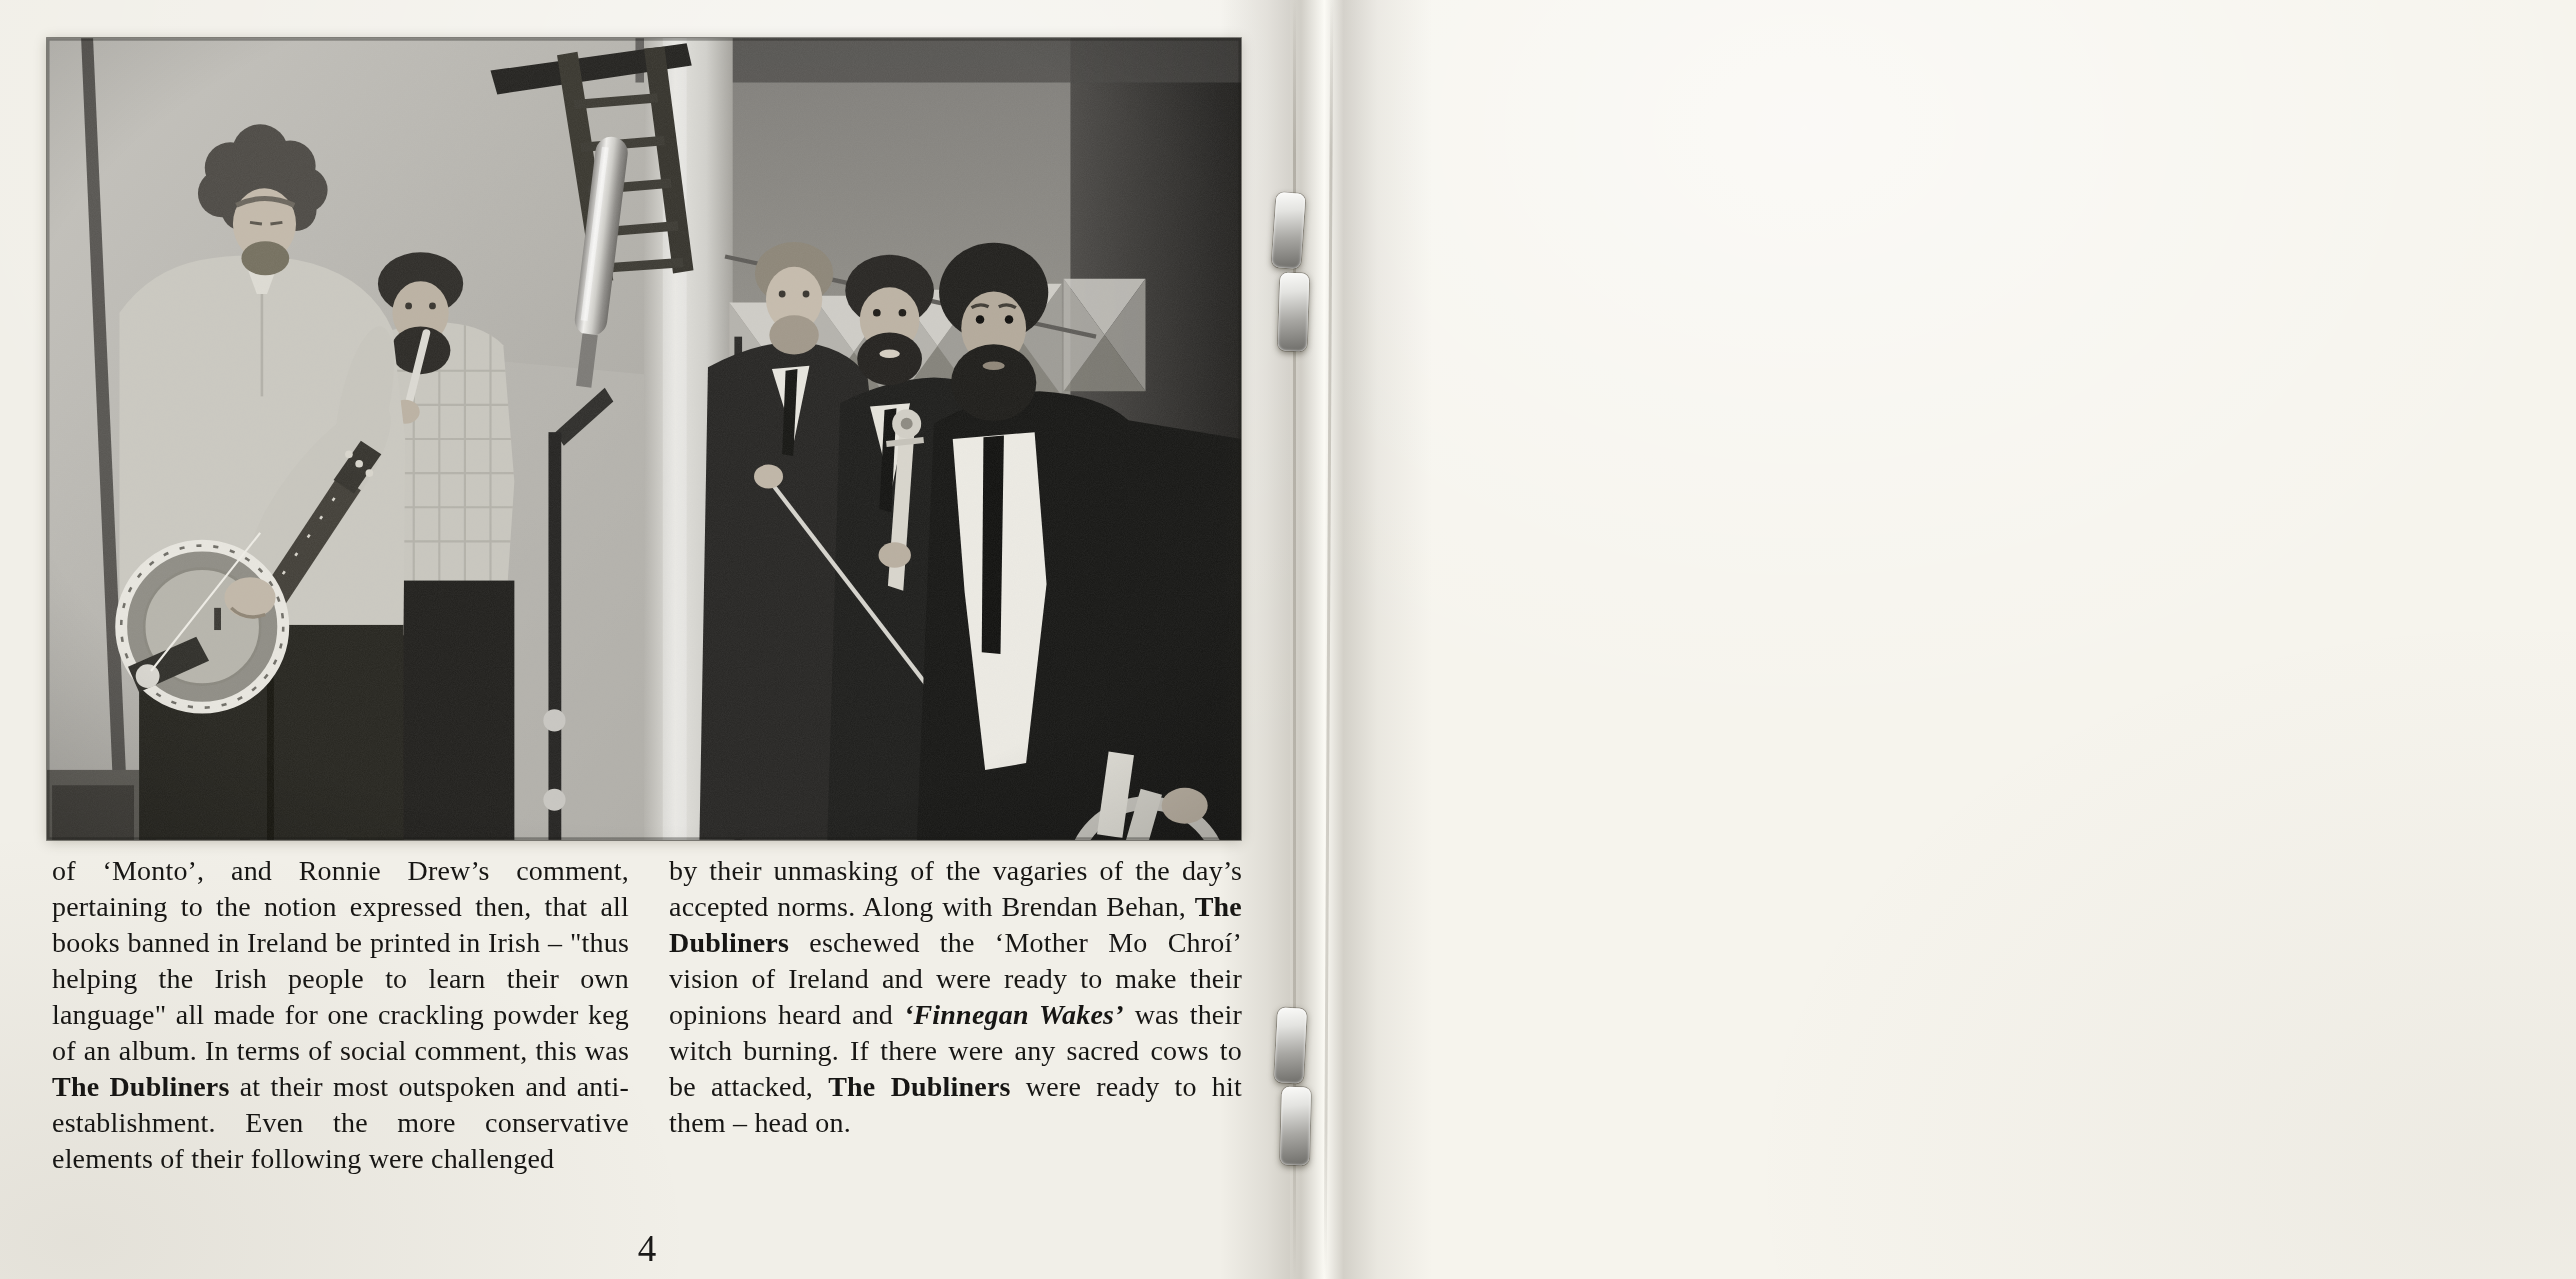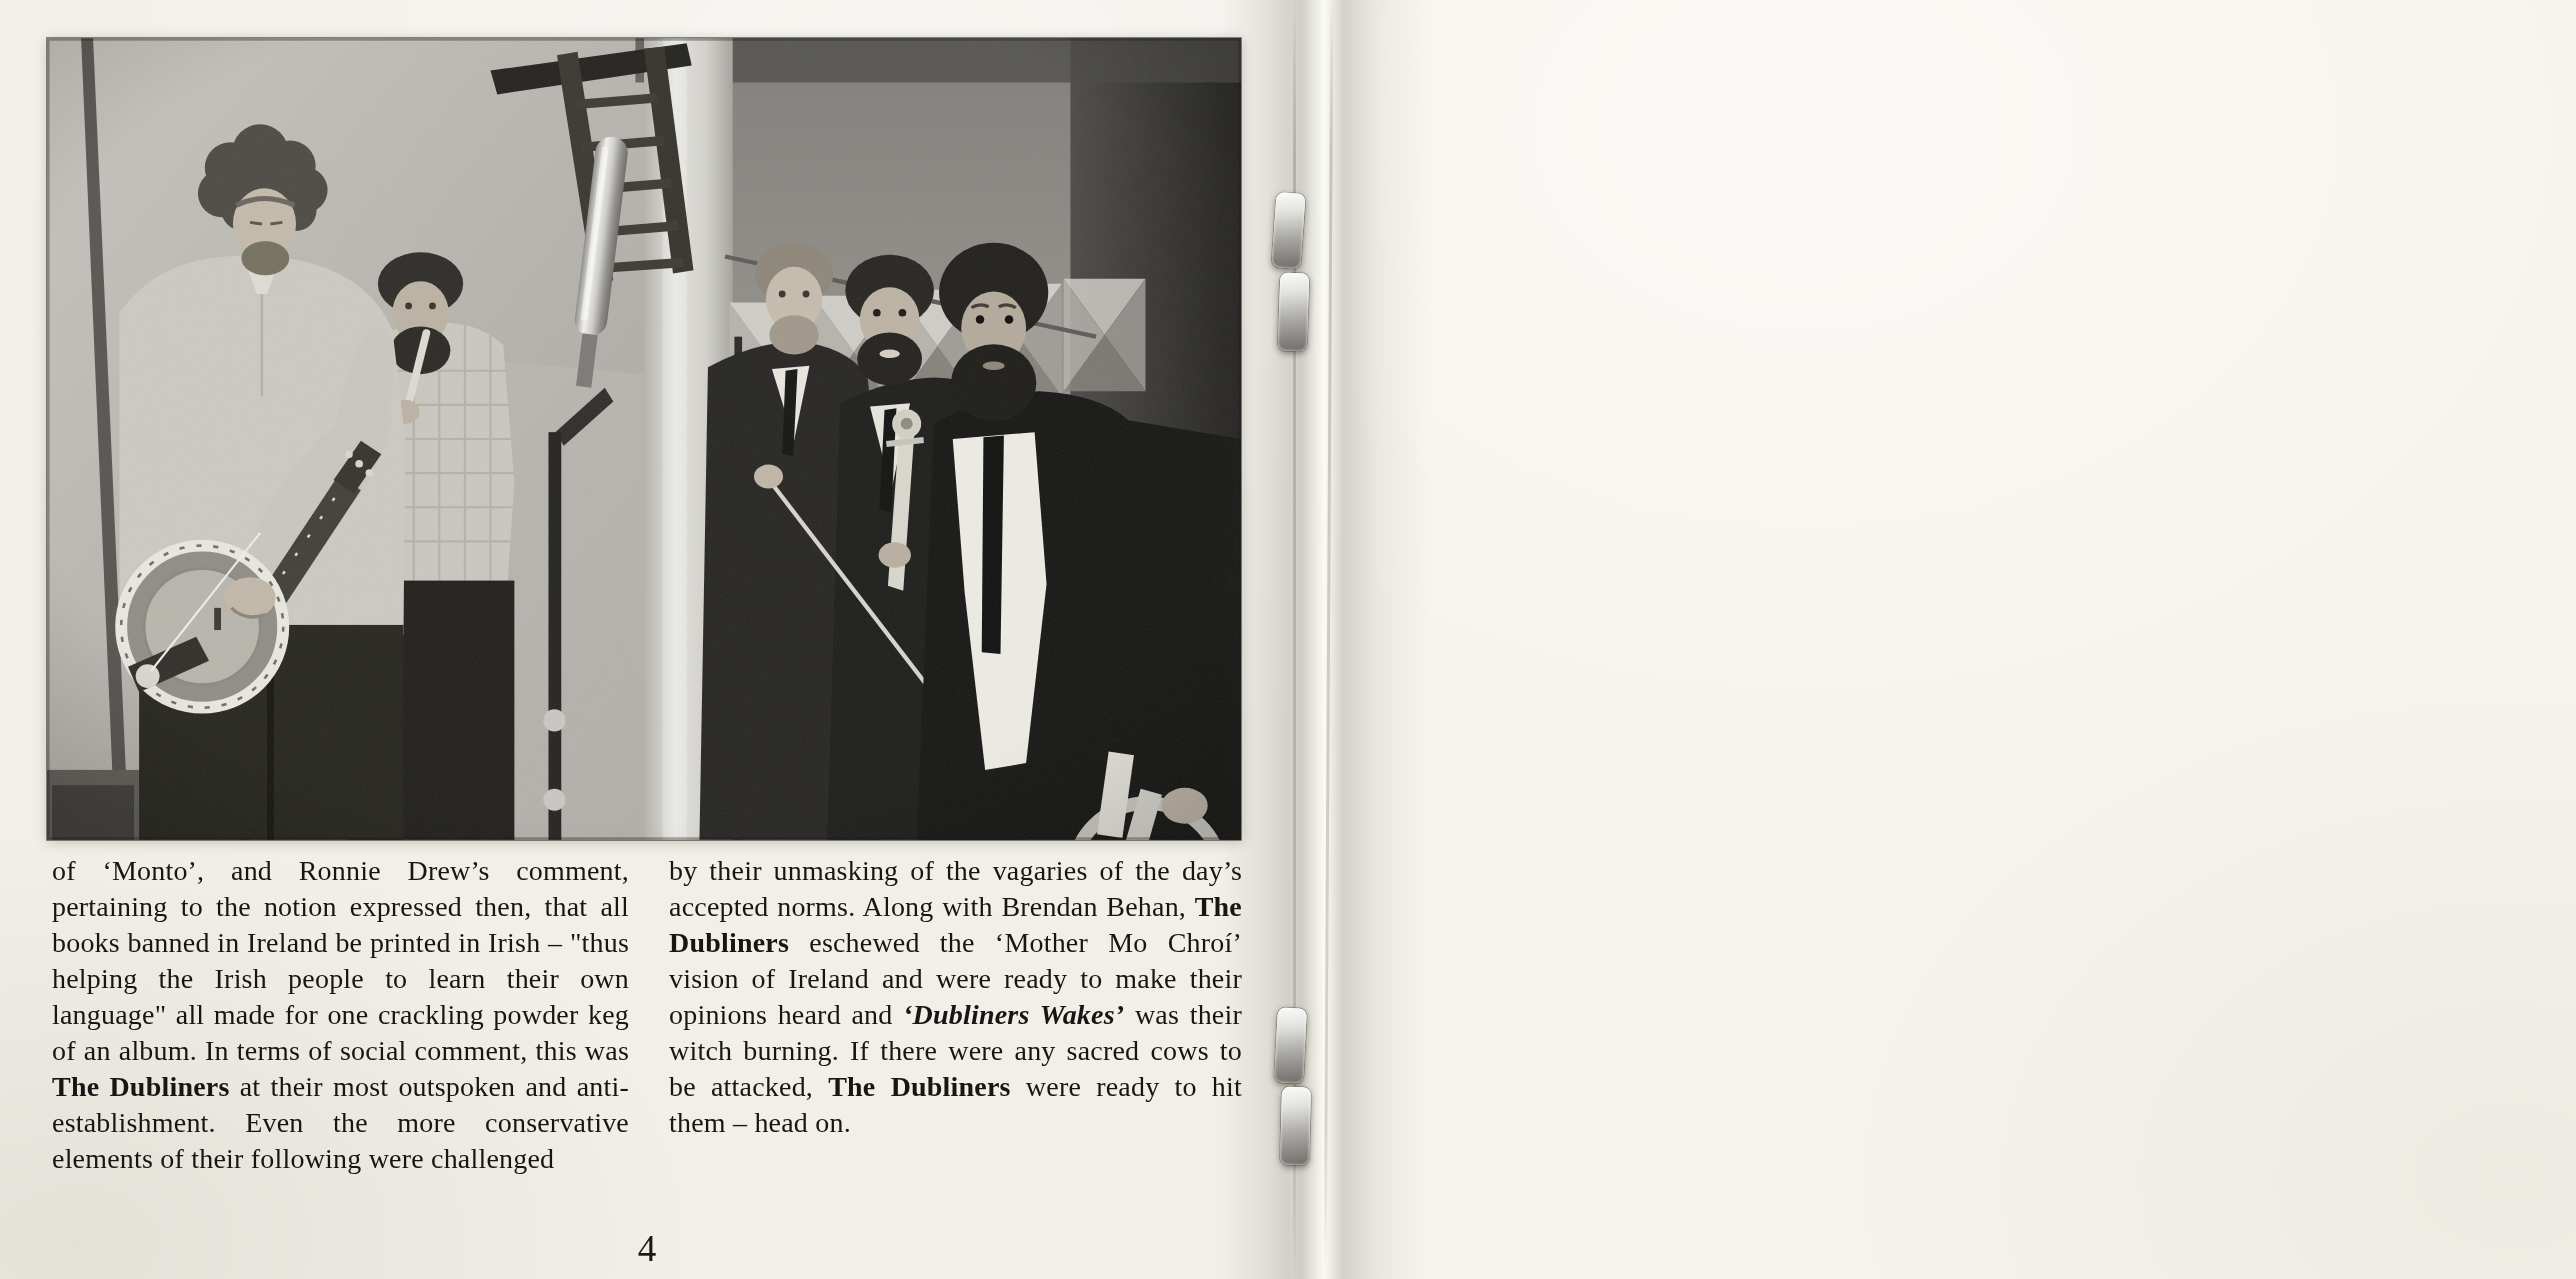--- a/index.html
+++ b/index.html
@@ -287,21 +287,21 @@
         <rect x="0" y="0" width="1400" height="940" filter="url(#grain)" opacity=".2"></rect>
         <rect x="0" y="0" width="1400" height="940" fill="url(#vig)"></rect>
         <rect x="1.5" y="1.5" width="1397" height="937" fill="none" stroke="#1a1a18" stroke-width="3" opacity=".35"></rect>
       </svg>
     </figure>
 
     <div class="textcol" id="col-l1">
       <p>of ‘Monto’, and Ronnie Drew’s comment, pertaining to the notion expressed then, that all books banned in Ireland be printed in Irish – "thus helping the Irish people to learn their own language" all made for one crackling powder keg of an album. In terms of social comment, this was <b>The Dubliners</b> at their most outspoken and anti-establishment. Even the more conservative elements of their following were challenged</p>
     </div>
     <div class="textcol" id="col-l2">
-      <p>by their unmasking of the vagaries of the day’s accepted norms. Along with Brendan Behan, <b>The Dubliners</b> eschewed the ‘Mother Mo Chroí’ vision of Ireland and were ready to make their opinions heard and <b><i>‘Dubliners Wakes’</i></b> was their witch burning. If there were any sacred cows to be attacked, <b>The Dubliners</b> were ready to hit them – head on.</p>
+      <p>by their unmasking of the vagaries of the day’s accepted norms. Along with Brendan Behan, <b>The Dubliners</b> eschewed the ‘Mother Mo Chroí’ vision of Ireland and were ready to make their opinions heard and <b><i>‘Finnegan Wakes’</i></b> was their witch burning. If there were any sacred cows to be attacked, <b>The Dubliners</b> were ready to hit them – head on.</p>
     </div>
     <div class="page-number" id="pn-left">4</div>
   </section>
 
   <section class="page page-right">
     
     
     
   </section>
 

